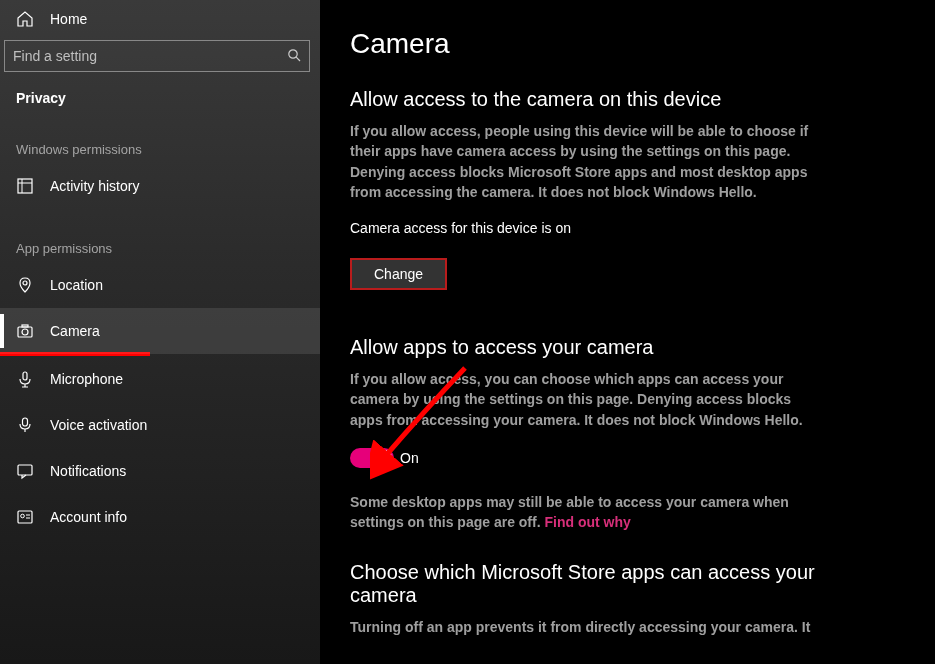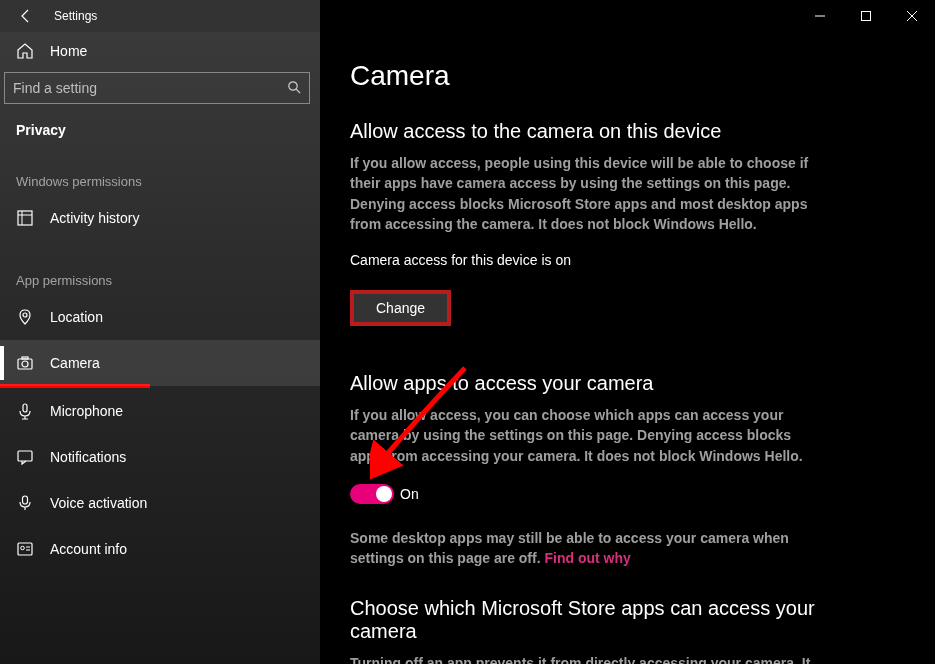--- a/index.html
+++ b/index.html
@@ -128,21 +128,21 @@
   margin-bottom: 18px;
   font-weight: bold;
 }
 .status-line {
   color: #fff;
   font-size: 14px;
   margin-bottom: 22px;
 }
 .btn {
   background: #333;
-  border: 4px solid #b91c1c;
+  border: 2px solid #b91c1c;
   color: #fff;
   padding: 6px 22px;
   font-size: 14px;
   cursor: pointer;
   margin-bottom: 46px;
   display:inline-block;
 }
 .toggle-row {
   display:flex; align-items:center; gap:6px;
   margin: 14px 0 24px 0;
@@ -167,47 +167,20 @@
   left: 370px;
   top: 360px;
   pointer-events: none;
 }
 </style>
 </head>
 <body>
 
 <div class="window">
 
-  <div class="titlebar">
-    <div class="titlebar-left">
-      <div class="back-btn">
-        <svg width="16" height="16" viewBox="0 0 16 16" fill="none">
-            <path d="M10 2 L4 8 L10 14" stroke="#fff" stroke-width="1.2" fill="none"></path>
-          </svg>
-      </div>
-      <div class="title">Settings</div>
-    </div>
-    <div class="win-controls">
-      <div class="win-btn">
-        <svg width="10" height="10" viewBox="0 0 10 10">
-            <path d="M0 5 H10" stroke="#fff" stroke-width="1"></path>
-          </svg>
-      </div>
-      <div class="win-btn">
-        <svg width="10" height="10" viewBox="0 0 10 10">
-            <rect x="0.5" y="0.5" width="9" height="9" stroke="#fff" fill="none" stroke-width="1"></rect>
-          </svg>
-      </div>
-      <div class="win-btn">
-        <svg width="10" height="10" viewBox="0 0 10 10">
-            <path d="M0 0 L10 10 M10 0 L0 10" stroke="#fff" stroke-width="1"></path>
-          </svg>
-      </div>
-    </div>
-  </div>
 
   <div class="body">
 
     <div class="sidebar">
       <div class="home-row nav-item" style="height:auto; padding-top:10px; padding-bottom:12px;">
         <span class="nav-icon">
           <svg width="18" height="18" viewBox="0 0 18 18" fill="none">
               <path d="M2 8 L9 2 L16 8 V16 H11 V11 H7 V16 H2 Z" stroke="#fff" stroke-width="1.2" fill="none"></path>
             </svg>
         </span>
@@ -270,36 +243,36 @@
               <rect x="7" y="2" width="4" height="8" rx="2" stroke="#fff" stroke-width="1.2"></rect>
               <path d="M4 9 C4 12 6 14 9 14 C12 14 14 12 14 9 M9 14 V17 M6 17 H12" stroke="#fff" stroke-width="1.2"></path>
             </svg>
         </span>
         <span>Microphone</span>
       </div>
 
       <div class="nav-item">
         <span class="nav-icon">
           <svg width="18" height="18" viewBox="0 0 18 18" fill="none">
-              <rect x="2" y="3" width="14" height="10" rx="1" stroke="#fff" stroke-width="1.2"></rect>
-              <path d="M6 13 L6 16 L10 13" stroke="#fff" stroke-width="1.2"></path>
-            </svg>
-        </span>
-        <span>Notifications</span>
-      </div>
-
-      <div class="nav-item">
-        <span class="nav-icon">
-          <svg width="18" height="18" viewBox="0 0 18 18" fill="none">
               <rect x="6.5" y="2" width="5" height="8" rx="2.5" stroke="#fff" stroke-width="1.2"></rect>
               <path d="M4 8 C4 11 6 13 9 13 C12 13 14 11 14 8" stroke="#fff" stroke-width="1.2"></path>
               <path d="M9 13 V16" stroke="#fff" stroke-width="1.2"></path>
             </svg>
         </span>
         <span>Voice activation</span>
+      </div>
+
+      <div class="nav-item">
+        <span class="nav-icon">
+          <svg width="18" height="18" viewBox="0 0 18 18" fill="none">
+              <rect x="2" y="3" width="14" height="10" rx="1" stroke="#fff" stroke-width="1.2"></rect>
+              <path d="M6 13 L6 16 L10 13" stroke="#fff" stroke-width="1.2"></path>
+            </svg>
+        </span>
+        <span>Notifications</span>
       </div>
 
       <div class="nav-item">
         <span class="nav-icon">
           <svg width="18" height="18" viewBox="0 0 18 18" fill="none">
               <rect x="2" y="3" width="14" height="12" rx="1" stroke="#fff" stroke-width="1.2"></rect>
               <circle cx="6.5" cy="8" r="1.8" stroke="#fff" stroke-width="1"></circle>
               <path d="M10 7 H14 M10 10 H14" stroke="#fff" stroke-width="1"></path>
             </svg>
         </span>

